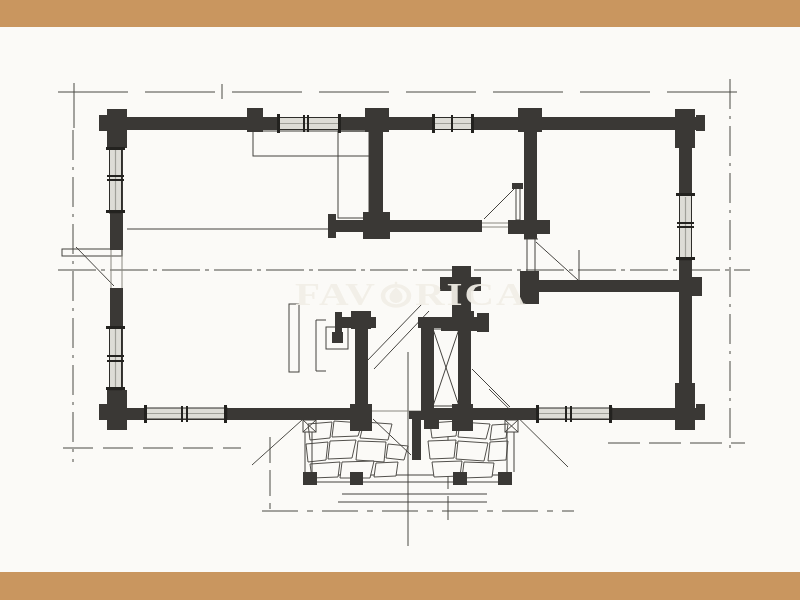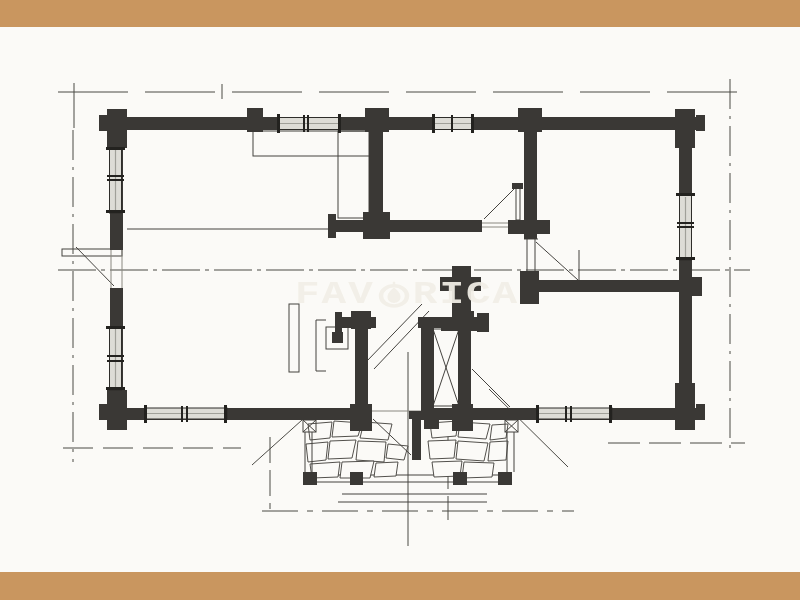--- a/index.html
+++ b/index.html
@@ -1,21 +1,21 @@
 <!DOCTYPE html>
 <html style="--band: #c9965f; --paper: #fbfaf7; --wall: #3a3835; --line: #4b4a45; --winfill: #dddcd6; --wm: #f2efe7;"><head>
 <meta charset="utf-8">
 <style>
   :root{
     --band:#c9965f; --paper:#fbfaf7; --wall:#3a3835; --line:#4b4a45;
     --winfill:#dddcd6; --winline:#a0a099; --thin:#45433f; --wm:#f2efe7;
   }
   html,body{margin:0;padding:0;background:#888;}
   .stage{position:relative;width:800px;height:600px;overflow:hidden;
-         background:var(--paper);font-family:Liberation Mono, monospace;}
+         background:var(--paper);font-family:Liberation Serif, serif;}
   .band{position:absolute;left:0;width:800px;background:var(--band);}
   .band.top{top:0;height:27px;}
   .band.bottom{top:572px;height:28px;}
   svg.plan{position:absolute;left:0;top:0;}
   .cl{stroke:var(--line);stroke-width:1;fill:none;}
   .tl{stroke:var(--thin);stroke-width:1;fill:none;}
   .tl2{stroke:#8a8880;stroke-width:1;fill:none;}
   .stone{fill:var(--paper);stroke:#3f3d39;stroke-width:0.9;}
   .wall{fill:var(--wall);}
   .win{fill:var(--winfill);stroke:#2e2d2a;stroke-width:1;}

